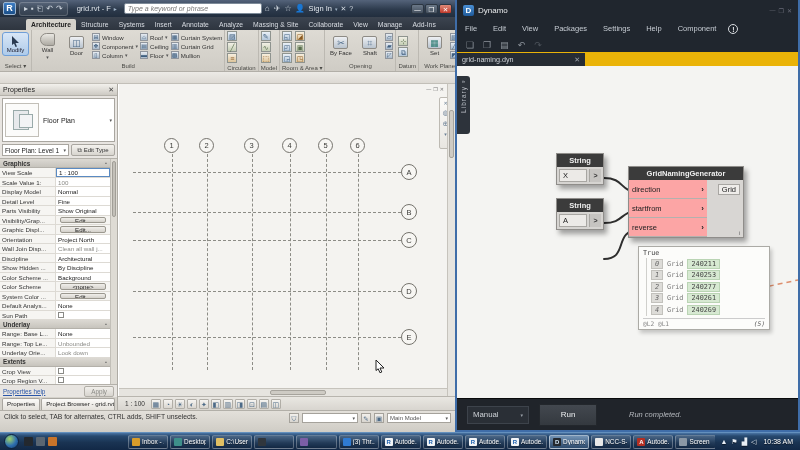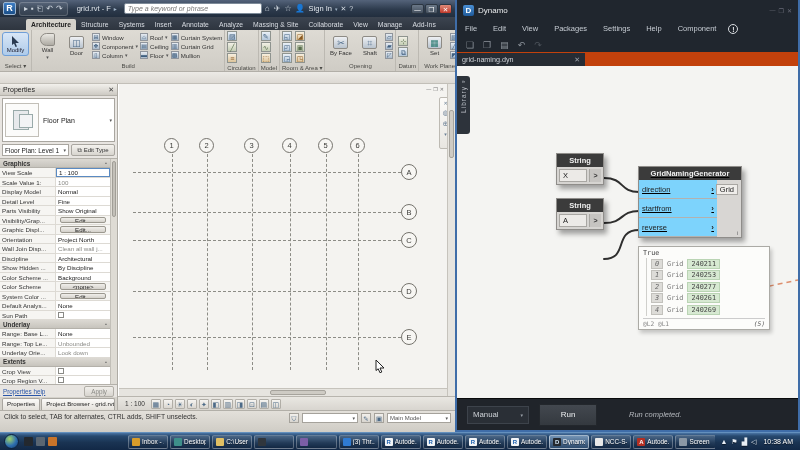--- a/index.html
+++ b/index.html
@@ -104,39 +104,39 @@
   #dynamo{position:absolute;left:455px;top:0;width:345px;height:432px;background:#20262e;
     border-left:2px solid #3f6da8;border-right:2px solid #3f6da8;border-bottom:2px solid #3f6da8;}
   .dy-title{height:20px;display:flex;align-items:center;gap:4px;padding:0 6px;color:#e8eaec;font-size:8px;}
   .dy-logo{width:11px;height:11px;background:linear-gradient(#4a8fd4,#1f5globalA);background:linear-gradient(#4a8fd4,#1f5a9a);border-radius:2px;color:#fff;font-size:8px;font-weight:bold;text-align:center;line-height:11px;}
   .dy-winbtns{margin-left:auto;display:flex;gap:3px;font-size:6px;color:#aab;opacity:.5;}
   .dy-menu{height:17px;display:flex;align-items:center;color:#c6ccd3;font-size:7.5px;}
   .dy-menu .mi2{padding:0 8px;cursor:default;}
   .dy-warn{width:10px;height:10px;border:1px solid #d8dce0;border-radius:50%;font-size:7px;font-weight:bold;text-align:center;line-height:9px;color:#e8eaec;margin-left:4px;}
   .dy-toolbar{height:15px;display:flex;align-items:center;gap:9px;padding-left:9px;font-size:9px;color:#8d949c;}
   .dy-toolbar .dim{opacity:.4;}
-  .dy-tabbar{height:14px;background:#c2410c;display:flex;align-items:flex-end;}
+  .dy-tabbar{height:14px;background:#eab308;display:flex;align-items:flex-end;}
   .dy-tab{width:128px;background:#262c34;color:#ced2d7;font-size:7.2px;padding:2px 5px;display:flex;align-items:center;}
   .dy-tab .x{margin-left:auto;color:#9aa0a8;font-size:7px;}
   .dy-canvas{position:relative;height:332px;background:#f4f4f2;overflow:hidden;}
   .lib-tab{position:absolute;left:0;top:10px;width:13px;height:58px;background:#2d333b;border-radius:0 3px 3px 0;display:flex;flex-direction:column;align-items:center;color:#b9bec5;padding-top:2px;}
   .lib-tab .gg{font-size:6px;}
   .lib-tab .vt{writing-mode:vertical-rl;transform:rotate(180deg);font-size:6.5px;letter-spacing:1px;margin-top:2px;}
   .dyn-node{position:absolute;background:#d6d4d1;border:1px solid #8f8d8a;box-shadow:3px 4px 5px rgba(0,0,0,.35);}
   .nd-head{background:#3b3b3b;color:#f0f0f0;font-size:7.5px;font-weight:bold;text-align:center;padding:2px 3px;white-space:nowrap;}
   .nd-body{display:flex;align-items:stretch;}
   .nd-val{flex:1;margin:2px 0 2px 2px;background:#eceae7;border:1px solid #a8a6a2;font-size:7.5px;padding:1px 3px;color:#222;}
   .nd-port{width:12px;display:flex;align-items:center;justify-content:center;background:#c6c4c1;border-left:1px solid #a8a6a2;font-size:7px;font-weight:bold;color:#333;margin:2px 2px 2px 2px;}
   .bool-body{display:flex;align-items:center;gap:4px;padding:0 2px;height:17px;}
   .radio{display:flex;align-items:center;gap:2px;font-size:7.2px;color:#222;}
   .rdot{width:7px;height:7px;border:1px solid #777;border-radius:50%;background:#fff;position:relative;}
   .rdot.sel:after{content:"";position:absolute;left:1.5px;top:1.5px;width:3px;height:3px;border-radius:50%;background:#1c5dab;}
   .gen-body{display:flex;}
   .gen-in{width:78px;}
-  .gen-row{height:19px;display:flex;align-items:center;background:#7dd3fc;border-bottom:1px solid #b3b1ae;font-size:7.5px;color:#222;padding:0 3px;}
+  .gen-row{height:19px;display:flex;align-items:center;background:#fca5a5;border-bottom:1px solid #b3b1ae;font-size:7.5px;color:#222;padding:0 3px;}
   .gen-row .gp{margin-left:auto;font-weight:bold;font-size:8px;}
   .gen-out{flex:1;background:#d8d6d3;position:relative;}
   .gen-grid{position:absolute;right:3px;top:4px;background:#efedea;border:1px solid #a8a6a2;font-size:7.5px;padding:0 3px;color:#222;}
   .gen-i{position:absolute;right:3px;bottom:1px;font-size:6px;color:#666;}
   .preview{position:absolute;background:#fcfcfa;border:1px solid #abaaa5;box-shadow:2px 3px 4px rgba(0,0,0,.2);
     font-family:"DejaVu Sans Mono",monospace;font-size:6.8px;color:#555;padding:2px 4px;}
   .pv-title{color:#444;margin-bottom:1px;}
   .pv-rows{border-left:1px solid #d0d0cc;margin-left:3px;padding-left:4px;}
   .pv-row{display:flex;align-items:center;height:11.5px;gap:4px;}
   .pv-i{background:#dddcd8;border:1px solid #c2c1bc;padding:0 3px;font-style:italic;color:#666;}
@@ -651,21 +651,21 @@
 
       <div class="dyn-node" style="left:99px;top:132px;width:48px;">
         <div class="nd-head">String</div>
         <div class="nd-body">
           <div class="nd-val">A</div>
           <div class="nd-port">&gt;</div>
         </div>
       </div>
 
 
-      <div class="dyn-node" style="left:181px;top:100px;width:104px;text-decoration:underline;">
+      <div class="dyn-node" style="left:171px;top:100px;width:116px;">
         <div class="nd-head">GridNamingGenerator</div>
         <div class="gen-body">
           <div class="gen-in">
             <div class="gen-row">
                 <span>direction</span>
                 <span class="gp">›</span>
               </div>
             <div class="gen-row">
                 <span>startfrom</span>
                 <span class="gp">›</span>

